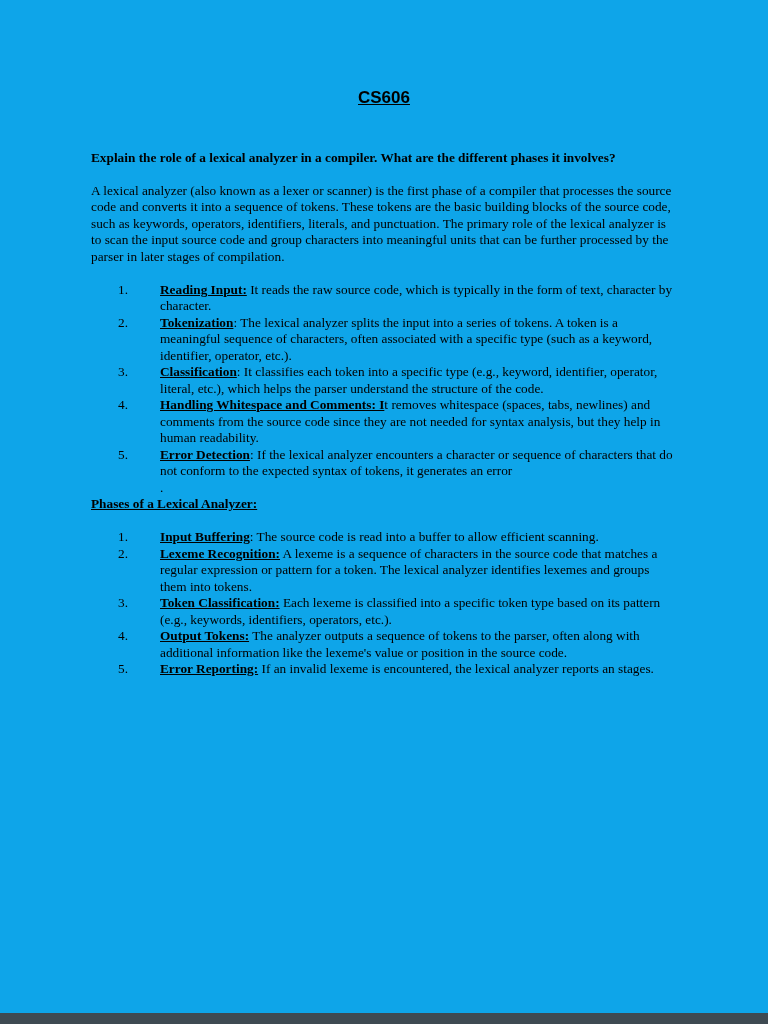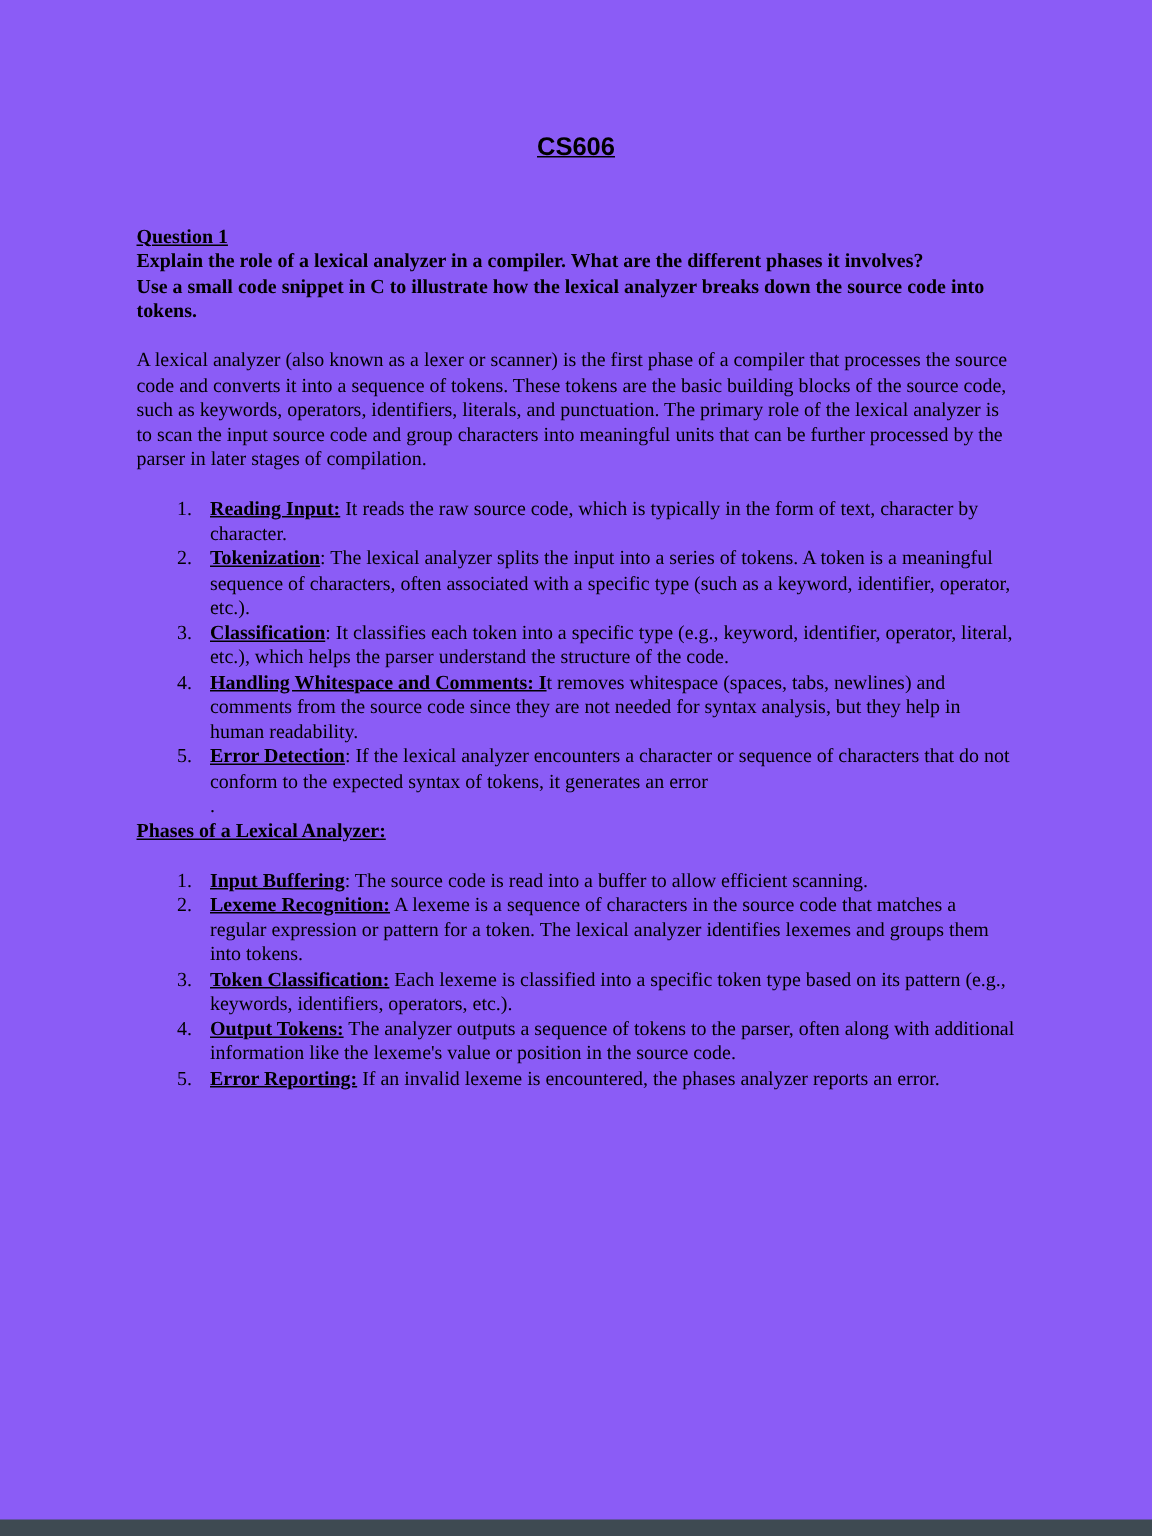--- a/index.html
+++ b/index.html
@@ -1,20 +1,20 @@
 <!DOCTYPE html>
 <html><head>
 <meta charset="utf-8">
 <style>
   html, body { margin: 0; padding: 0; background: #ffffff; }
   .page {
     position: relative;
     width: 768px;
     height: 1024px;
-    background: #8b5cf6;
+    background: #0ea5e9;
     overflow: hidden;
     font-family: "Liberation Serif", serif;
     color: #000000;
   }
   .content {
     position: absolute;
     left: 91px;
     right: 91px;
     top: 88px;
     font-size: 13.3px;
@@ -29,43 +29,41 @@
     margin-bottom: 41px;
   }
   .t-line { text-decoration: underline; }
   .b  { font-weight: bold; }
   .bu { font-weight: bold; text-decoration: underline; }
   .spacer { height: 16.5px; }
   .para { margin: 0; }
   .list { margin: 0; padding-left: 27px; }
   .oli { display: flex; }
   .num { width: 22px; flex: none; }
-  .li-body { flex: 1; }
+  .li-body { flex: 1; margin-left: 20px; }
   .lead { font-weight: bold; text-decoration: underline; }
   .rest { white-space: pre-line; }
   .bottom-bar {
     position: absolute;
     left: 0; bottom: 0;
     width: 100%; height: 11px;
     background: #3e4a52;
   }
 </style>
 </head>
 <body>
 
 <div class="page">
   <div class="content">
 
     <div class="doc-title">
       <div class="t-line">CS606</div>
     </div>
 
-    <div class="bu">Question 1</div>
     <div class="b para">Explain the role of a lexical analyzer in a compiler. What are the different phases it involves?</div>
-    <div class="b para">Use a small code snippet in C to illustrate how the lexical analyzer breaks down the source code into tokens.</div>
 
     <div class="spacer"></div>
 
     <div class="para">A lexical analyzer (also known as a lexer or scanner) is the first phase of a compiler that processes the source code and converts it into a sequence of tokens. These tokens are the basic building blocks of the source code, such as keywords, operators, identifiers, literals, and punctuation. The primary role of the lexical analyzer is to scan the input source code and group characters into meaningful units that can be further processed by the parser in later stages of compilation.</div>
 
     <div class="spacer"></div>
 
 
     <div class="list">
       <div class="oli">
@@ -108,20 +106,20 @@
       <div class="oli">
         <span class="num">3.</span>
         <span class="li-body"><span class="lead">Token Classification:</span><span class="rest"> Each lexeme is classified into a specific token type based on its pattern (e.g., keywords, identifiers, operators, etc.).</span></span>
       </div>
       <div class="oli">
         <span class="num">4.</span>
         <span class="li-body"><span class="lead">Output Tokens:</span><span class="rest"> The analyzer outputs a sequence of tokens to the parser, often along with additional information like the lexeme's value or position in the source code.</span></span>
       </div>
       <div class="oli">
         <span class="num">5.</span>
-        <span class="li-body"><span class="lead">Error Reporting:</span><span class="rest"> If an invalid lexeme is encountered, the phases analyzer reports an error.</span></span>
+        <span class="li-body"><span class="lead">Error Reporting:</span><span class="rest"> If an invalid lexeme is encountered, the lexical analyzer reports an stages.</span></span>
       </div>
     </div>
 
   </div>
 
   <div class="bottom-bar" style="background: rgb(62, 74, 82);"></div>
 </div>
 
 </body></html>

